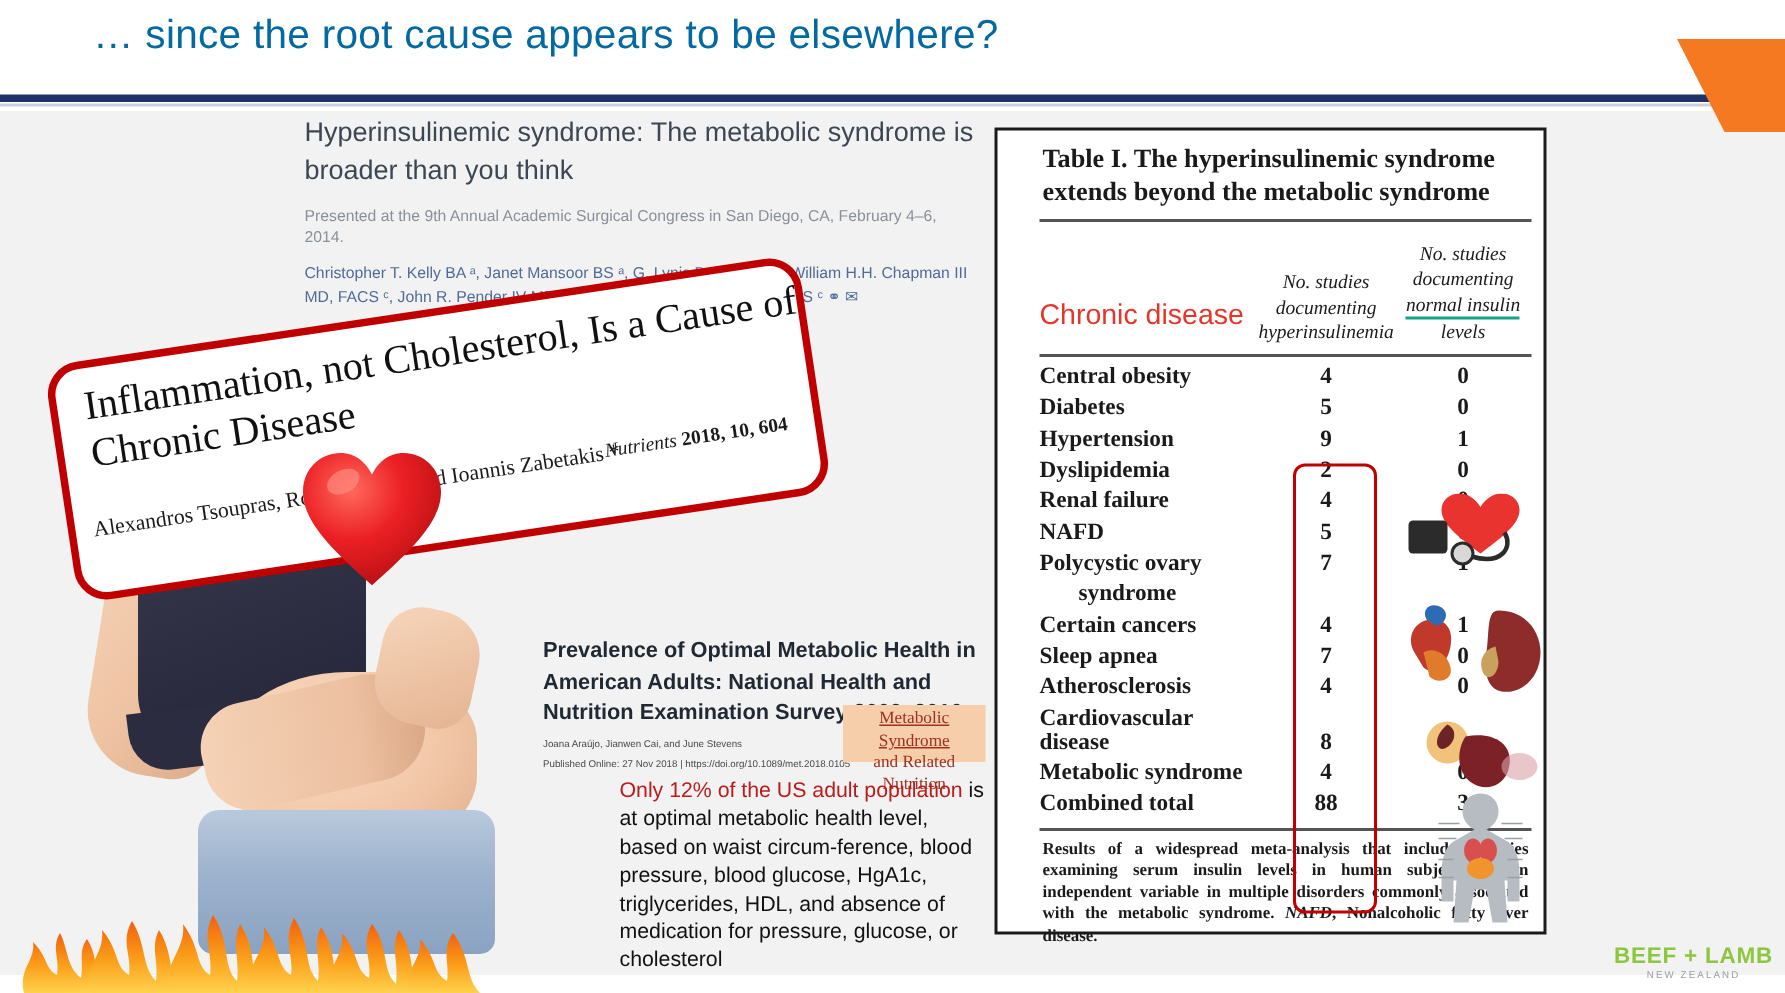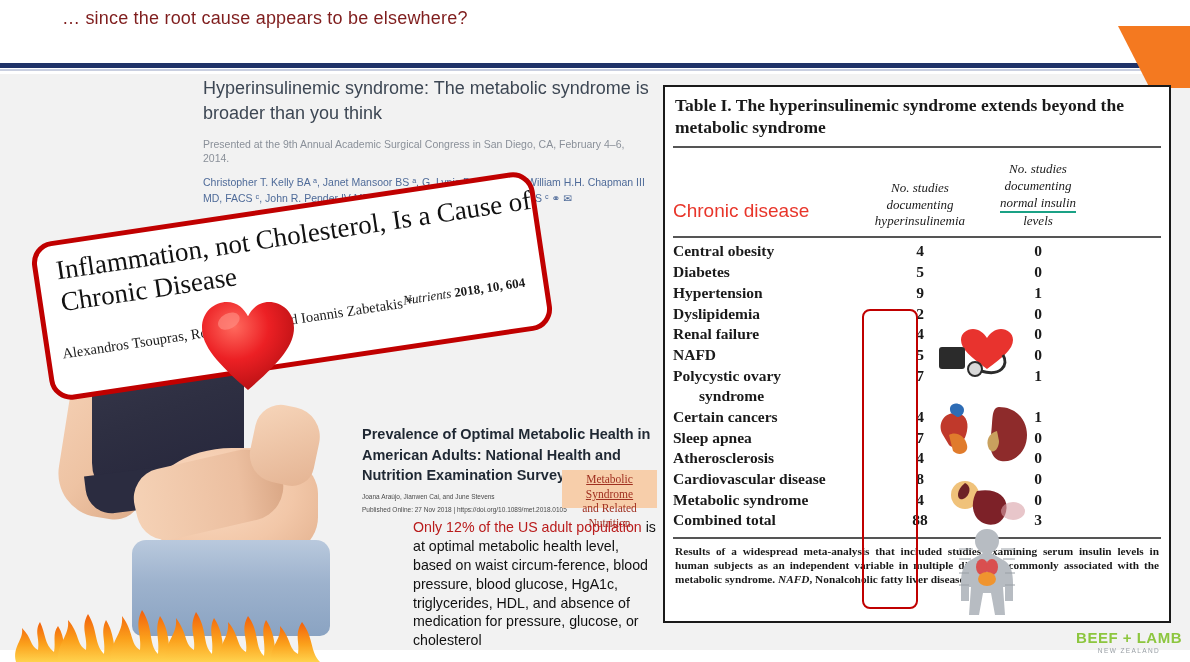--- a/index.html
+++ b/index.html
@@ -8,21 +8,21 @@
     background:#ffffff;
     font-family:"Liberation Sans", sans-serif;
     overflow:hidden;
     position:relative;
   }
   .slide{position:absolute;inset:0;background:#fff;overflow:hidden;}
 
   
   .hdr-title{
     position:absolute;left:62px;top:8px;
-    font-size:18px;color:#7f1d1d;letter-spacing:.2px;
+    font-size:27px;color:#0369a1;letter-spacing:.2px;
     white-space:nowrap;
   }
   .hdr-rule{
     position:absolute;left:0;top:63px;width:1155px;height:5px;
     background:#1f3268;
   }
   .hdr-rule2{
     position:absolute;left:0;top:69px;width:1155px;height:2px;
     background:#c9cfe0;
   }
@@ -156,23 +156,23 @@
 
   
   .para{
     position:absolute;left:413px;top:518px;width:248px;
     font-size:14.2px;line-height:1.33;color:#111;
   }
   .para .hl{color:#b91c1c;}
 
   
   .tbl{
-    position:absolute;left:663px;top:85px;width:508px;height:538px;
+    position:absolute;left:663px;top:85px;width:368px;height:538px;
     background:#fff;border:2px solid #1a1a1a;box-sizing:border-box;
-    font-family:"Liberation Serif", serif;color:#1a1a1a;
+    font-family:"Liberation Serif", serif;color:#1a1a1a;padding-left:20px;
   }
   .tbl-cap{
     padding:8px 10px 2px 10px;font-size:17.5px;line-height:1.24;font-weight:bold;
   }
   .tbl-cap .lbl{font-weight:bold;}
   .rule-thick{height:2px;background:#555;margin:6px 8px 0 8px;}
   .rule-thin{height:1.5px;background:#555;margin:4px 8px 0 8px;}
   .thead{
     position:relative;display:flex;padding:4px 8px 2px 8px;
     align-items:flex-end;min-height:78px;

